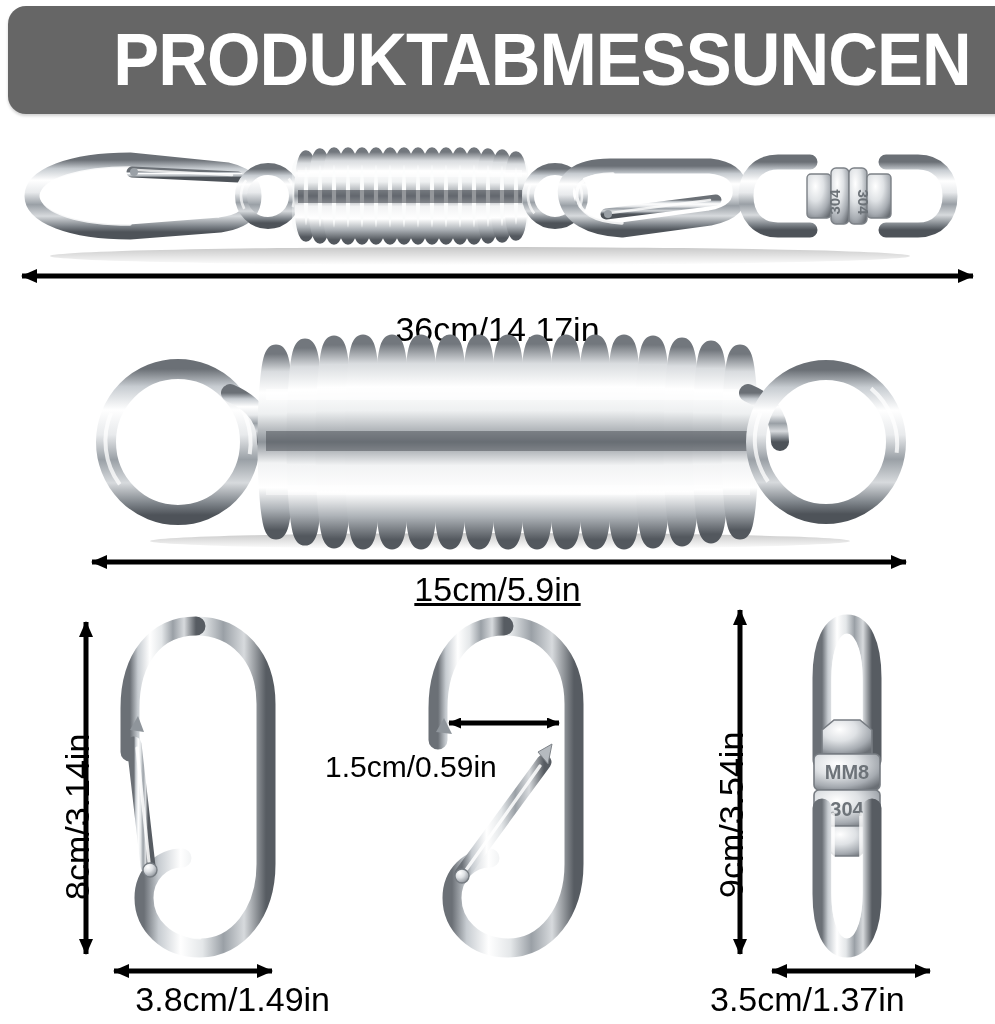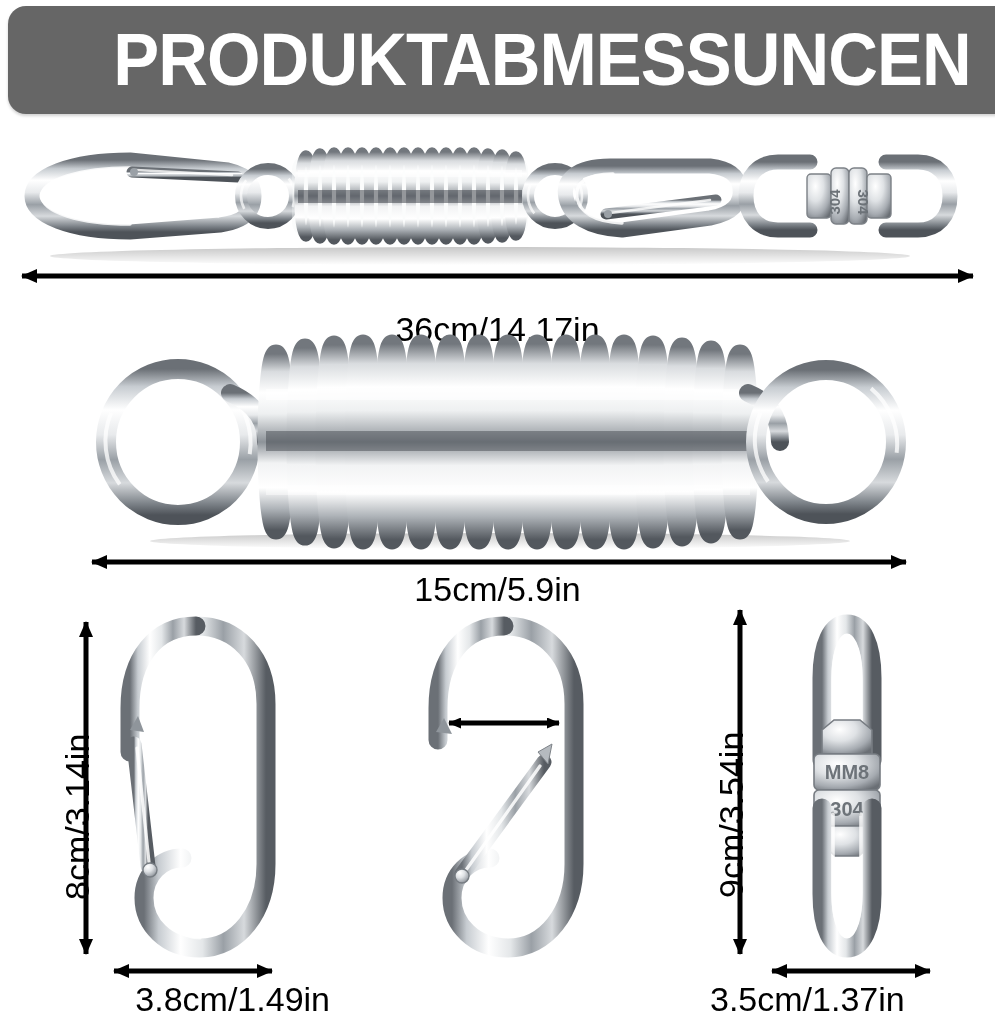--- a/index.html
+++ b/index.html
@@ -239,21 +239,21 @@
     <g>
       <path d="M668,58 C692,68 700,86 700,107" fill="none" stroke="url(#chromeV)" stroke-width="18" stroke-linecap="round"></path>
       <ellipse cx="746" cy="107" rx="70" ry="72" fill="none" stroke="url(#chromeV)" stroke-width="20"></ellipse>
       <ellipse cx="746" cy="107" rx="70" ry="72" fill="none" stroke="#ffffff" stroke-width="4" opacity=".75" stroke-dasharray="72 170" transform="rotate(-50 746 107)"></ellipse>
     </g>
   </svg>
 
   <svg class="layer" style="left:0px;top:548px;" width="995" height="28" viewBox="0 0 995 28">
     <line x1="92" y1="14" x2="906" y2="14" stroke="#000" stroke-width="5" marker-start="url(#ahL)" marker-end="url(#ahR)"></line>
   </svg>
-  <div class="dim-label" style="left:0;top:570px;width:995px;text-align:center;">15cm/5.9in</div>
+  <div class="dim-label" style="left:0;top:570px;width:995px;text-align:center;text-decoration:underline;">15cm/5.9in</div>
 
   <svg class="layer" style="left:104px;top:612px;" width="180" height="350" viewBox="0 0 180 350">
 
     <path d="M92,14 C132,14 162,44 162,92 L162,252 C162,300 134,336 96,336
              C62,336 40,312 40,286 C40,262 58,246 78,246" fill="none" stroke="url(#chromeH)" stroke-width="19" stroke-linecap="round"></path>
     <path d="M92,14 C52,14 26,46 26,96 L26,140" fill="none" stroke="url(#chromeH)" stroke-width="19" stroke-linecap="round"></path>
 
     <path d="M92,26 C126,26 150,52 150,94 L150,250 C150,292 126,324 96,324" fill="none" stroke="#ffffff" stroke-width="4" opacity=".8" stroke-linecap="round"></path>
     <path d="M92,26 C60,26 38,52 38,96 L38,136" fill="none" stroke="#ffffff" stroke-width="4" opacity=".8" stroke-linecap="round"></path>
 
@@ -290,20 +290,21 @@
 
     <path d="M120,140 L134,132 L130,152 Z" fill="#b5babf" stroke="#7d8288" stroke-width="1"></path>
     <circle cx="44" cy="264" r="7" fill="url(#nutG)" stroke="#767c82" stroke-width="1.3"></circle>
 
     <path d="M18,120 L26,106 L34,122 Z" fill="#8f959b"></path>
   </svg>
 
   <svg class="layer" style="left:436px;top:710px;" width="136" height="26" viewBox="0 0 136 26">
     <line x1="13" y1="13" x2="123" y2="13" stroke="#000" stroke-width="5" marker-start="url(#ahLs)" marker-end="url(#ahRs)"></line>
   </svg>
+  <div class="dim-label small" style="left:325px;top:750px;">1.5cm/0.59in</div>
 
   <svg class="layer" style="left:762px;top:608px;" width="170" height="356" viewBox="0 0 170 356">
 
     <path d="M60,152 L60,70 C60,36 70,16 85,16 C100,16 110,36 110,70 L110,152" fill="none" stroke="url(#chromeH)" stroke-width="19" stroke-linecap="round" stroke-linejoin="round"></path>
     <path d="M71,150 L71,72 C71,46 77,30 85,30 C93,30 99,46 99,72 L99,150" fill="none" stroke="#ffffff" stroke-width="3.6" opacity=".8" stroke-linecap="round"></path>
 
     <path d="M60,122 L72,112 L98,112 L110,122 L110,146 L60,146 Z" fill="url(#nutG)" stroke="#777c82" stroke-width="1.6"></path>
 
     <rect x="52" y="146" width="66" height="36" rx="5" fill="url(#nutG)" stroke="#777c82" stroke-width="1.6"></rect>
     <text x="85" y="171" font-family="'Liberation Sans',sans-serif" font-size="20" font-weight="700" fill="#6d7379" text-anchor="middle">MM8</text>

